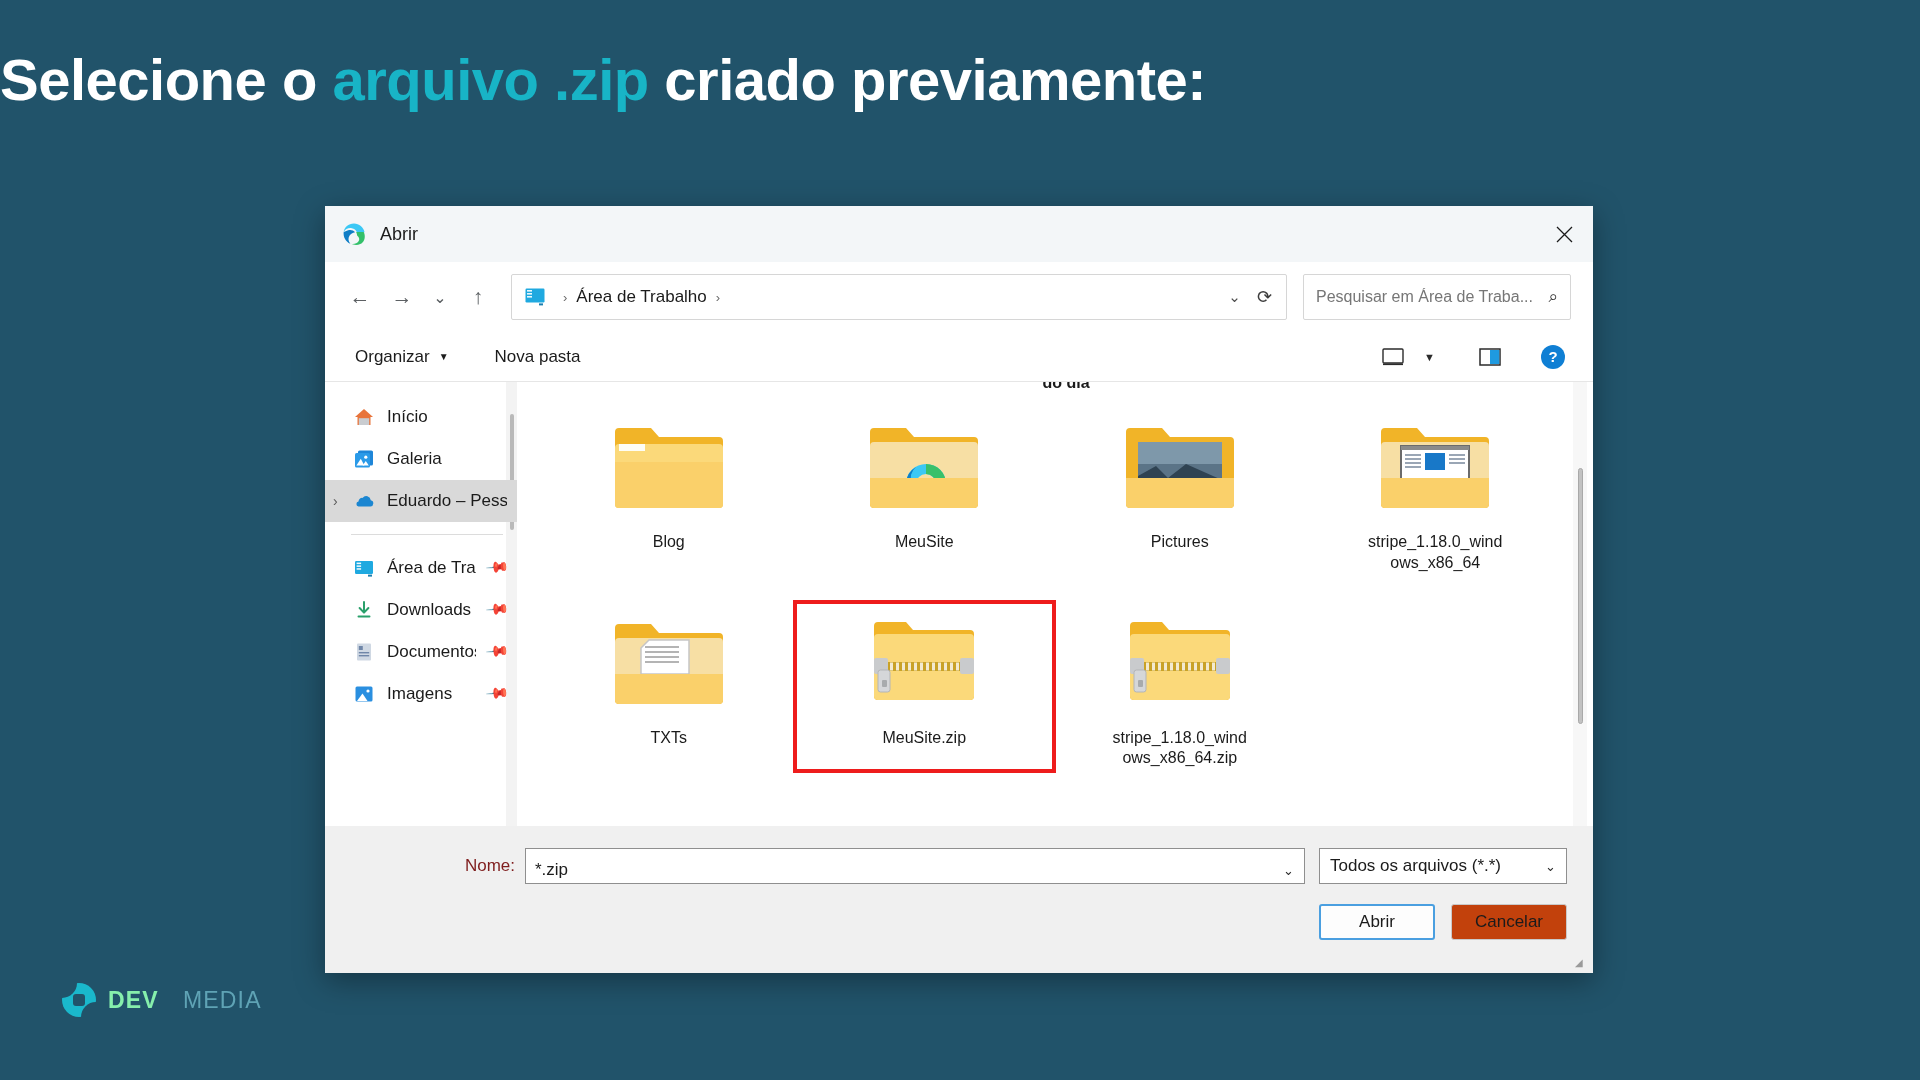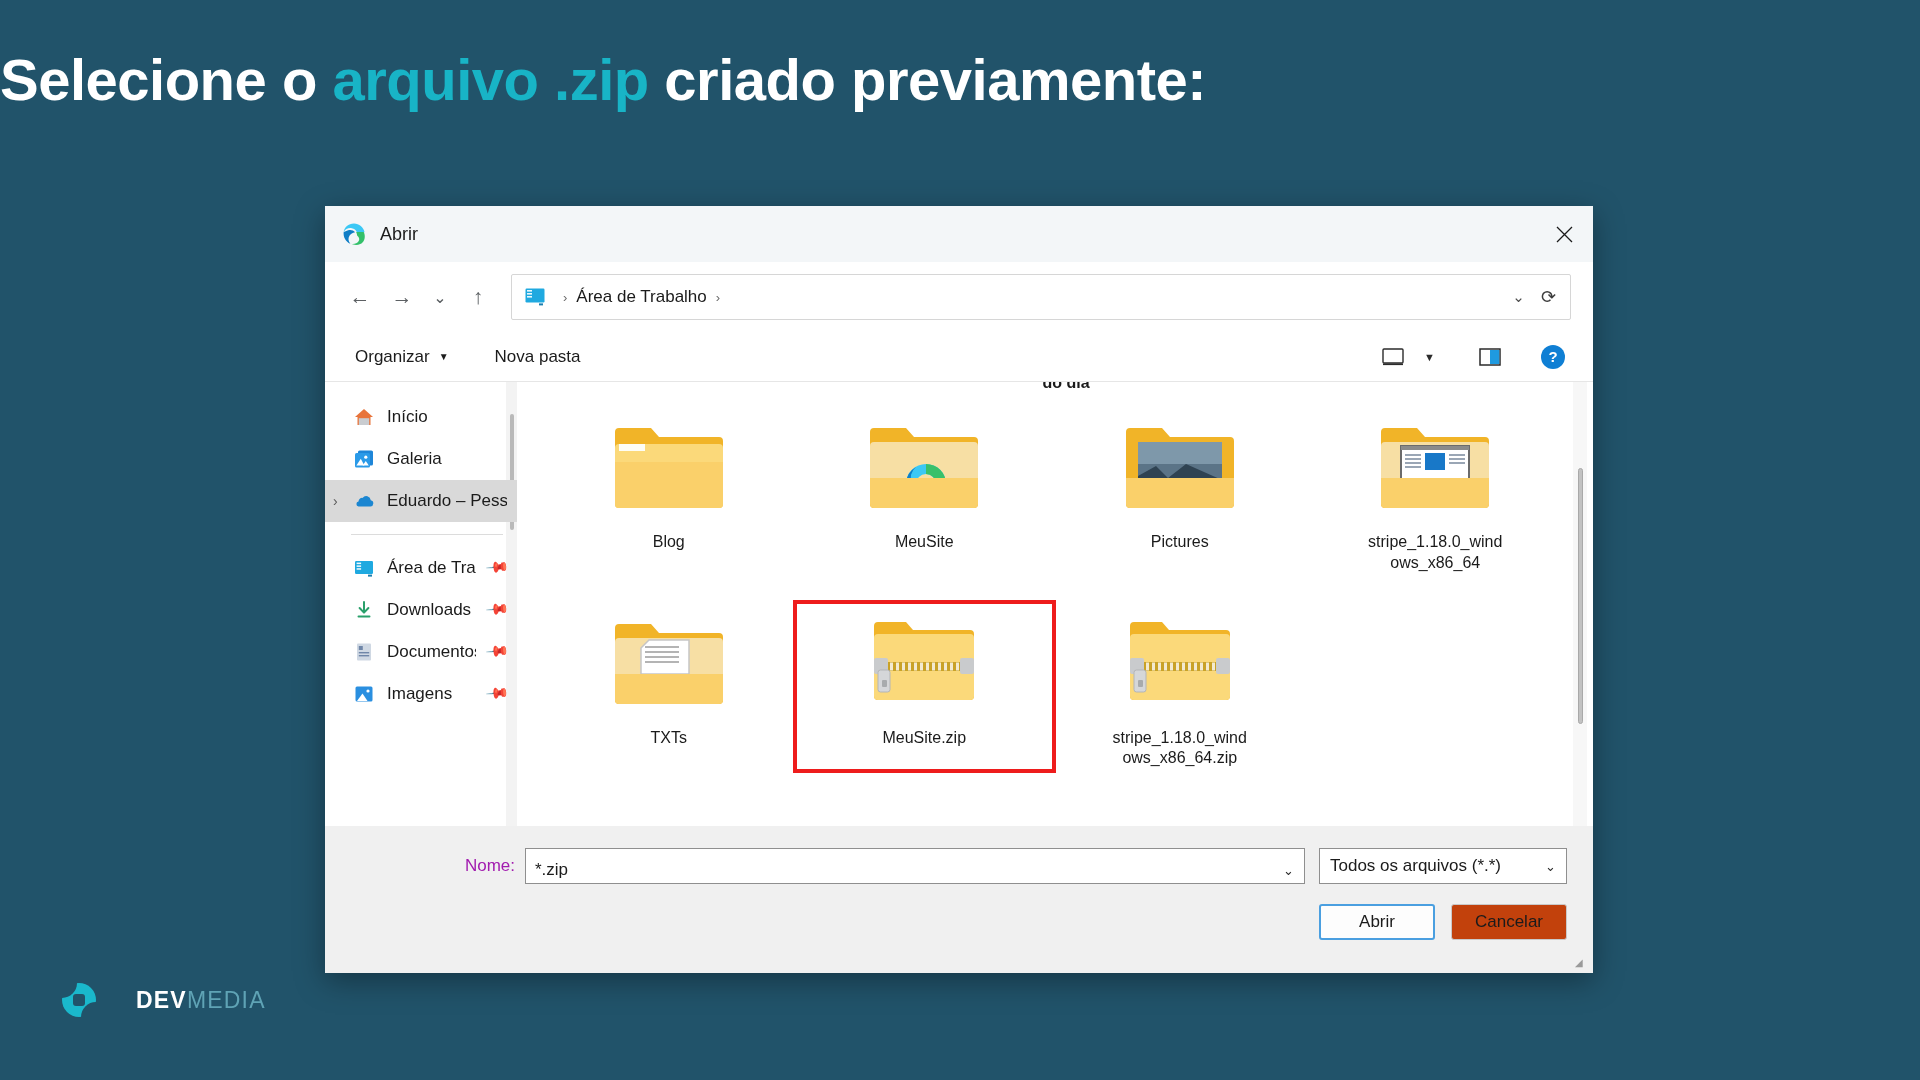--- a/index.html
+++ b/index.html
@@ -30,22 +30,22 @@
   .dm-mark .cut1, .dm-mark .cut2 {
     position: absolute; background: #21536a;
   }
   .dm-mark .cut1 { width: 15px; height: 15px; left: 0px; top: 0px; border-bottom-right-radius: 15px; }
   .dm-mark .cut2 { width: 15px; height: 15px; right: 0px; bottom: 0px; border-top-left-radius: 15px; }
   .dm-mark .core {
     position: absolute; left: 11px; top: 11px; width: 12px; height: 12px;
     border-radius: 3px; background: #21536a;
   }
   .dm-text { font-size: 23px; font-weight: bold; letter-spacing: 1.2px; }
-  .dm-text .dev { color: #ffffff; margin-left: 28px; }
-  .dm-text .media { color: #5fa3b5; font-weight: normal; }
+  .dm-text .dev { color: #86efac; }
+  .dm-text .media { color: #5fa3b5; font-weight: normal; margin-left: 24px; }
 
   
   .dialog {
     position: absolute; left: 325px; top: 206px;
     width: 1268px; height: 767px;
     background: #ffffff;
     box-shadow: 0 8px 28px rgba(0,0,0,.35);
     display: flex; flex-direction: column;
     overflow: hidden;
   }
@@ -163,21 +163,21 @@
     position: absolute; right: 10px; top: 86px; width: 5px; height: 256px;
     background: #c2c2c2; border-radius: 3px; border: 1px solid #a9a9a9;
   }
 
   
   .footer { flex: 0 0 147px; background: #f0f0f0; position: relative; }
   .name-row {
     position: absolute; left: 0; right: 26px; top: 22px;
     display: flex; align-items: center;
   }
-  .name-label { width: 200px; text-align: right; font-size: 17px; color: #a21caf; padding-right: 10px; }
+  .name-label { width: 200px; text-align: right; font-size: 17px; color: #7f1d1d; padding-right: 10px; }
   .name-input {
     flex: 1; height: 36px; background: #fff; border: 1px solid #8f8f8f;
     display: flex; align-items: center; padding: 8px 10px 0 9px;
     font-size: 17px; color: #1b1b1b;
   }
   .name-input .val { flex: 1; }
   .combo-chev { color: #2b2b2b; font-size: 13px; }
   .filter-combo {
     width: 248px; height: 36px; margin-left: 14px; background: #fff; border: 1px solid #8f8f8f;
     display: flex; align-items: center; padding: 0 10px;
@@ -252,20 +252,24 @@
         <div class="crumbs">
           <span class="crumb-sep">›</span>
           <span>Área de Trabalho</span>
           <span class="crumb-sep">›</span>
         </div>
         <div class="addr-spacer"></div>
         <div class="addr-chev">⌄</div>
         <div class="addr-refresh">⟳</div>
       </div>
 
+      <div class="searchbox">
+        <div class="search-ph">Pesquisar em Área de Traba...</div>
+        <div class="search-icon">⌕</div>
+      </div>
     </div>
 
     <div class="toolbar">
       <div class="tb-item">
         <span>Organizar</span>
         <span class="tb-caret">▼</span>
       </div>
       <div class="tb-item" style="margin-left:18px;">
         <span>Nova pasta</span>
       </div>

